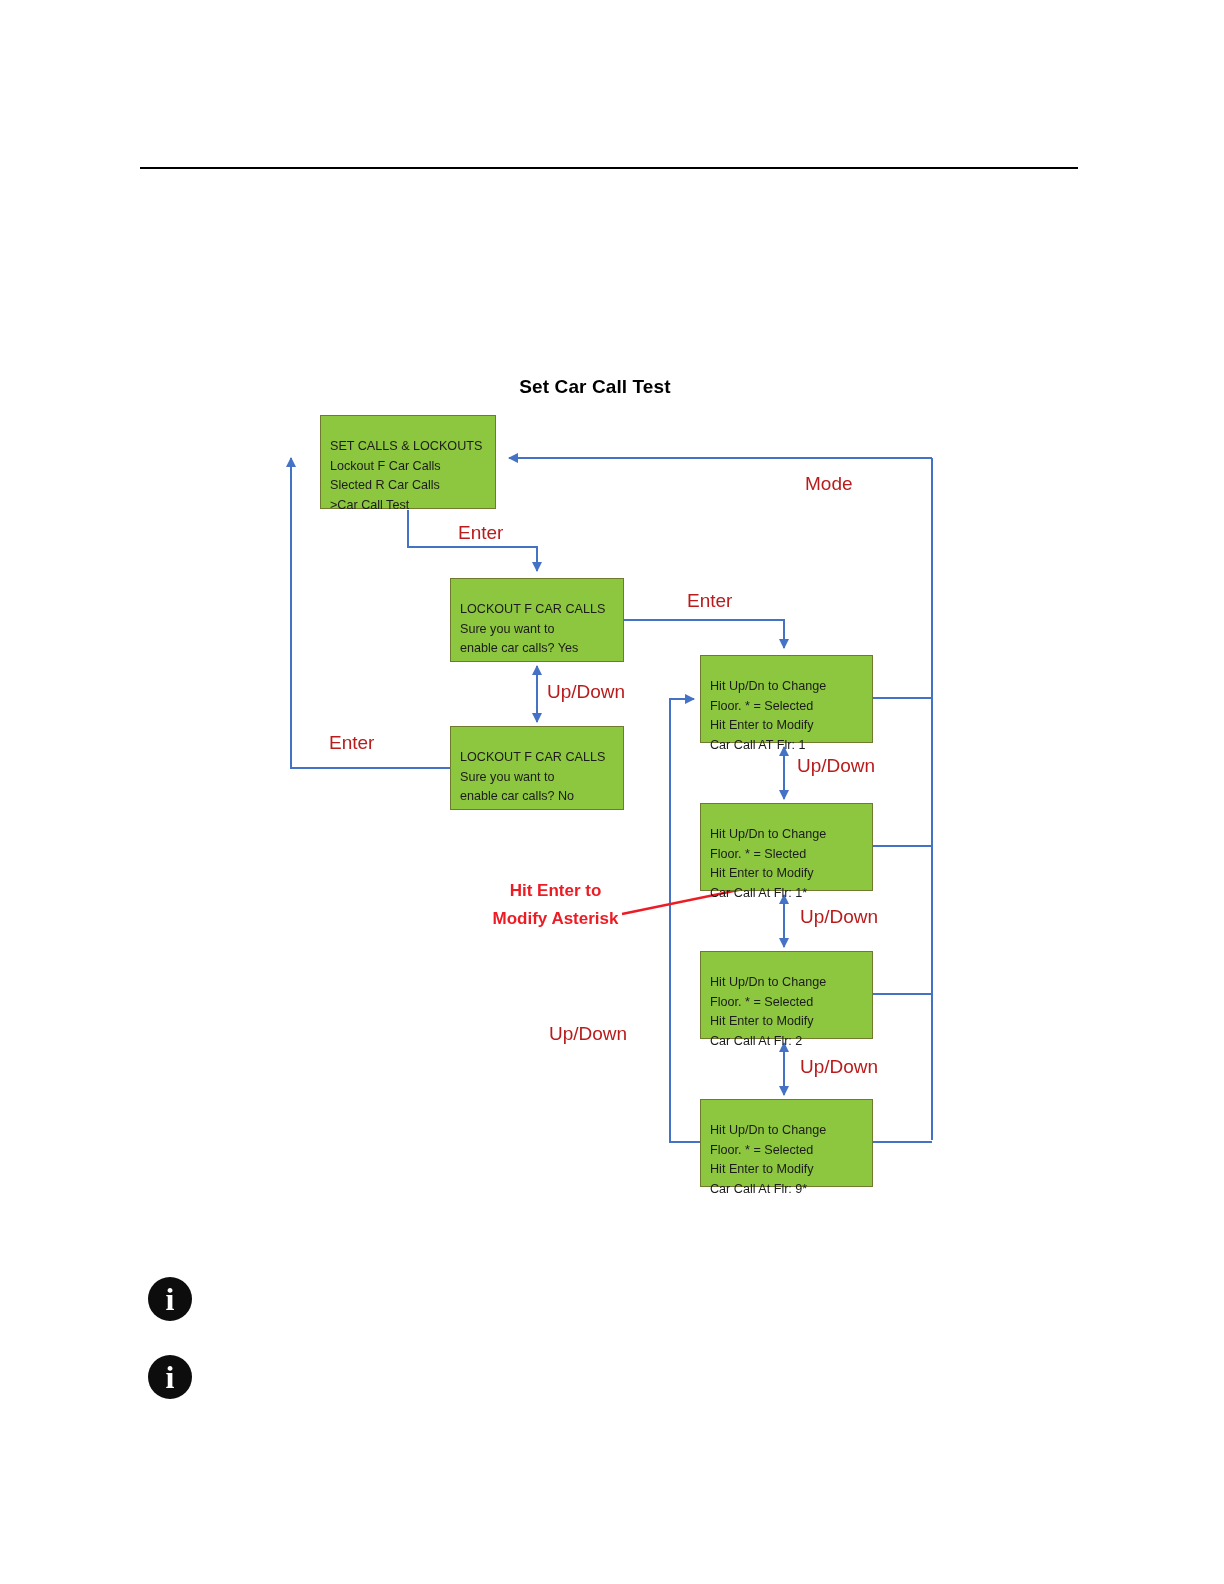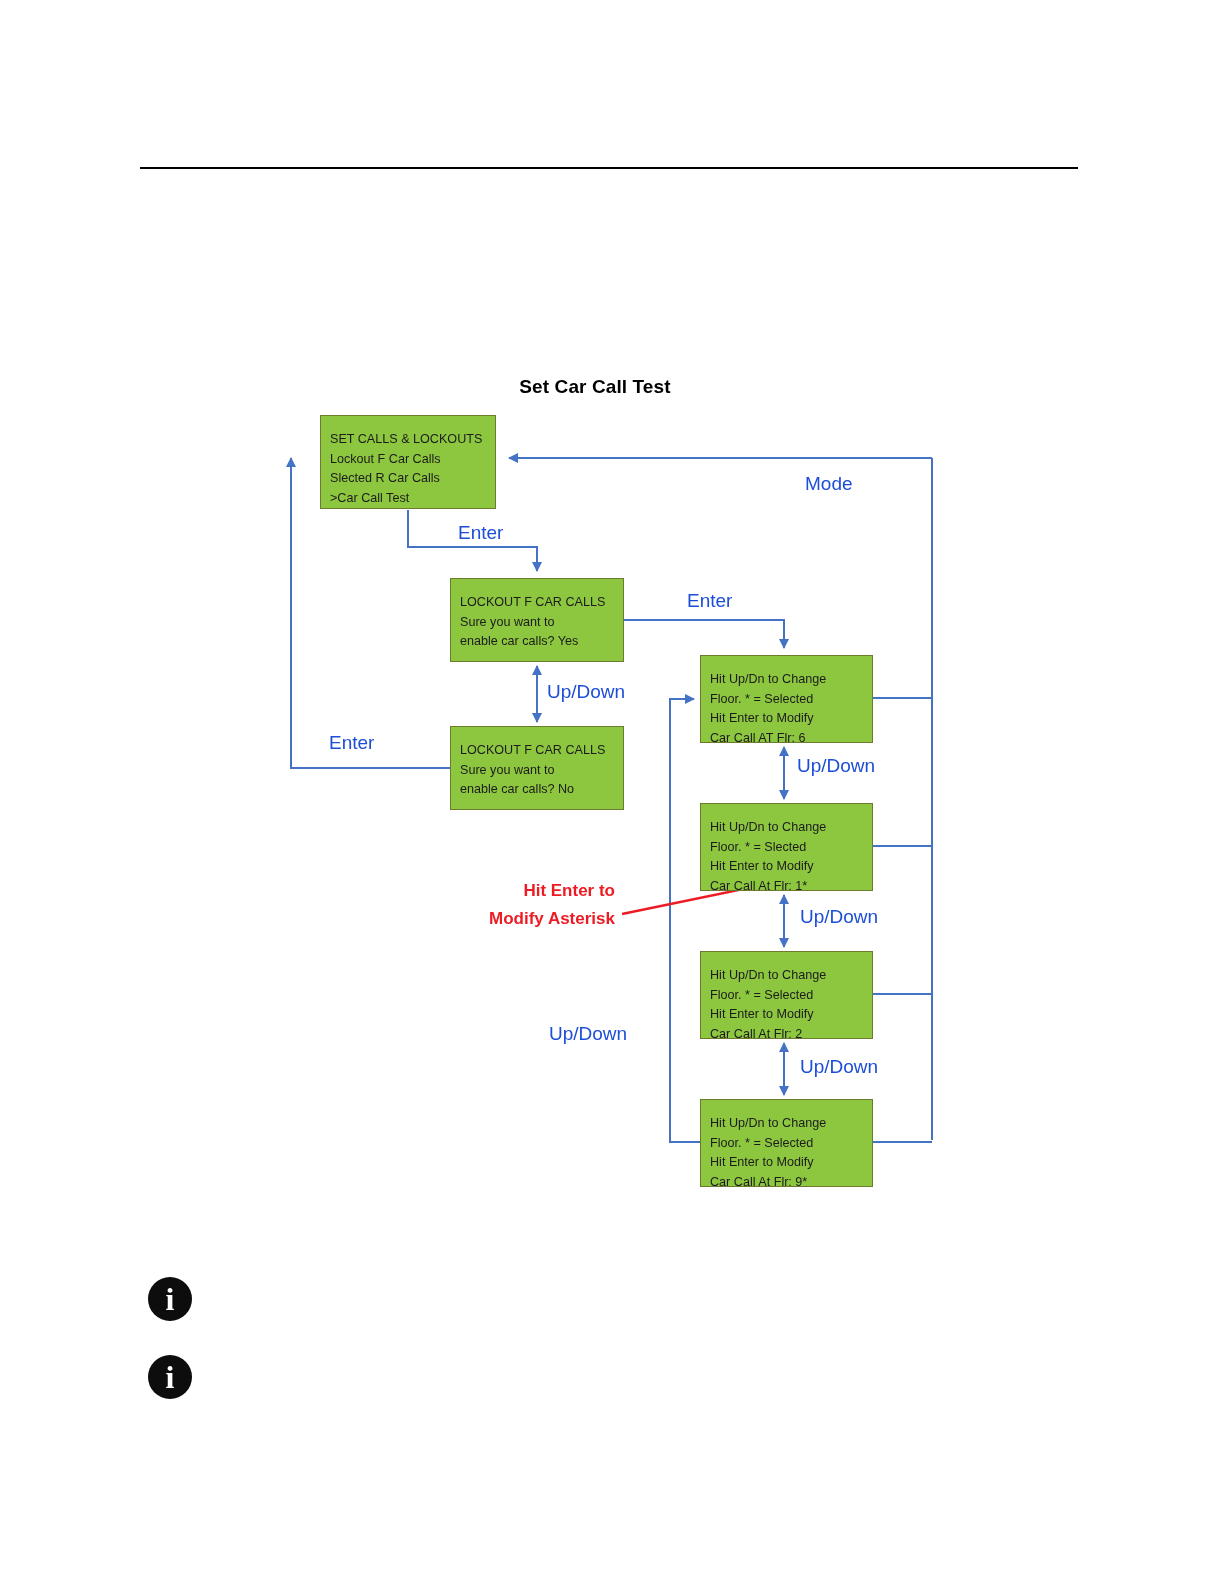--- a/index.html
+++ b/index.html
@@ -51,21 +51,21 @@
     font-weight: bold;
     letter-spacing: 0.1px;
     color: #000000;
   }
   
   .lcd-box {
     position: absolute;
     background: #8DC63F;
     border: 1.5px solid #6E7B2E;
     box-sizing: border-box;
-    padding: 14px 8px 6px 9px;
+    padding: 21px 8px 6px 9px;
     font-size: 12.6px;
     line-height: 19.6px;
     color: #1c1c1c;
     white-space: nowrap;
   }
   .lcd-box .lcd-line {
     display: block;
   }
   
   #box-set-calls      { left: 320px; top: 415px; width: 176px; height: 94px; }
@@ -73,41 +73,41 @@
   #box-lockout-no     { left: 450px; top: 726px; width: 174px; height: 84px; }
   #box-floor-1        { left: 700px; top: 655px; width: 173px; height: 88px; }
   #box-floor-1-star   { left: 700px; top: 803px; width: 173px; height: 88px; }
   #box-floor-2        { left: 700px; top: 951px; width: 173px; height: 88px; }
   #box-floor-2-star   { left: 700px; top: 1099px; width: 173px; height: 88px; }
 
   
   .edge-label {
     position: absolute;
     font-size: 19px;
-    color: #1d4ed8;
+    color: #b91c1c;
     white-space: nowrap;
     text-align: center;
   }
   #label-mode          { left: 805px;  top: 473px; }
   #label-enter-top     { left: 458px;  top: 522px; }
   #label-enter-right   { left: 687px;  top: 590px; }
   #label-enter-left    { left: 329px;  top: 732px; }
   #label-updown-left   { left: 547px;  top: 681px; }
   #label-updown-r1     { left: 797px;  top: 755px; }
   #label-updown-r2     { left: 800px;  top: 906px; }
   #label-updown-mid    { left: 549px;  top: 1023px; }
   #label-updown-r3     { left: 800px;  top: 1056px; }
 
   
   .annotation {
     position: absolute;
-    left: 440px;
+    left: 468px;
     top: 877px;
     width: 175px;
-    text-align: right;
+    text-align: center;
     font-size: 17px;
     font-weight: bold;
     line-height: 28px;
     color: #ED1C24;
     white-space: nowrap;
   }
   .annotation .ann-line { display: block; }
 
   
   .info-icon {
@@ -194,21 +194,21 @@
   <div class="lcd-box" id="box-lockout-no">
     <span class="lcd-line">LOCKOUT F CAR CALLS</span>
     <span class="lcd-line">Sure you want to</span>
     <span class="lcd-line">enable car calls? No</span>
   </div>
 
   <div class="lcd-box" id="box-floor-1">
     <span class="lcd-line">Hit Up/Dn to Change</span>
     <span class="lcd-line">Floor.   * = Selected</span>
     <span class="lcd-line">Hit Enter to Modify</span>
-    <span class="lcd-line">Car Call AT Flr:  6</span>
+    <span class="lcd-line">Car Call AT Flr:  1</span>
   </div>
 
   <div class="lcd-box" id="box-floor-1-star">
     <span class="lcd-line">Hit Up/Dn to Change</span>
     <span class="lcd-line">Floor.   * = Slected</span>
     <span class="lcd-line">Hit Enter to Modify</span>
     <span class="lcd-line">Car Call At Flr:  1*</span>
   </div>
 
   <div class="lcd-box" id="box-floor-2">

